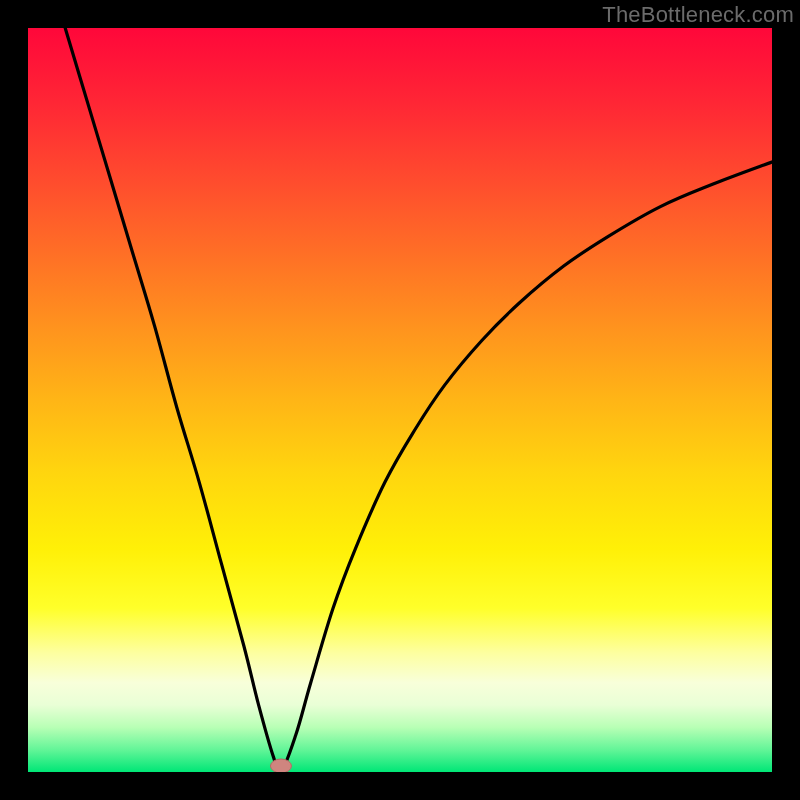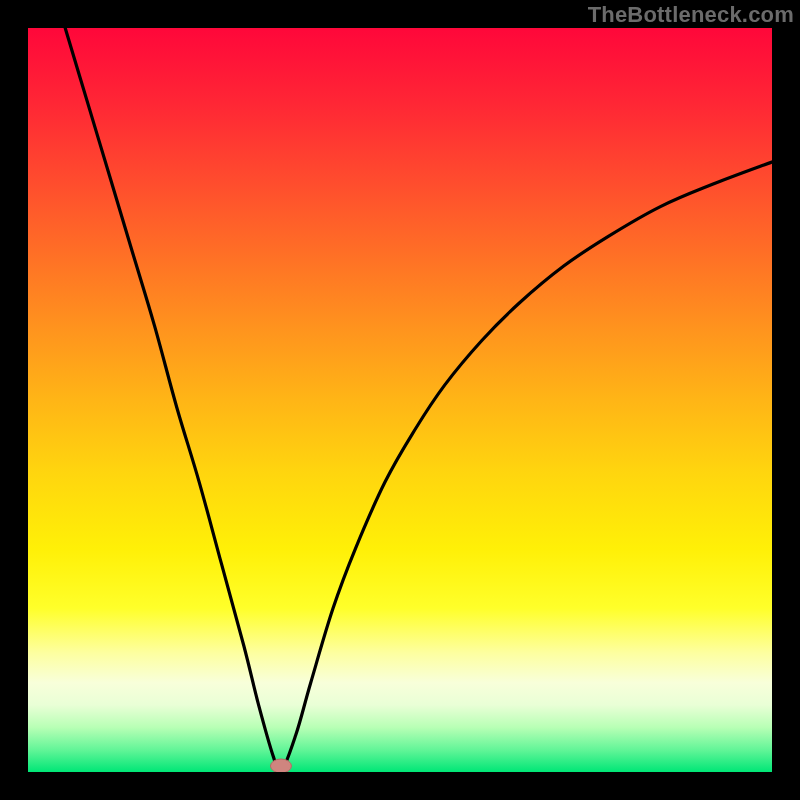--- a/index.html
+++ b/index.html
@@ -18,21 +18,21 @@
     width: 744px;
     height: 744px;
     box-sizing: border-box;
   }
   .watermark {
     position: absolute;
     top: 2px;
     right: 6px;
     color: #6b6b6b;
     font-size: 22px;
-    font-weight: 700;
+    font-weight: 400;
     letter-spacing: 0.2px;
     user-select: none;
   }
   svg {
     display: block;
   }
 </style>
 </head>
 <body>
 

